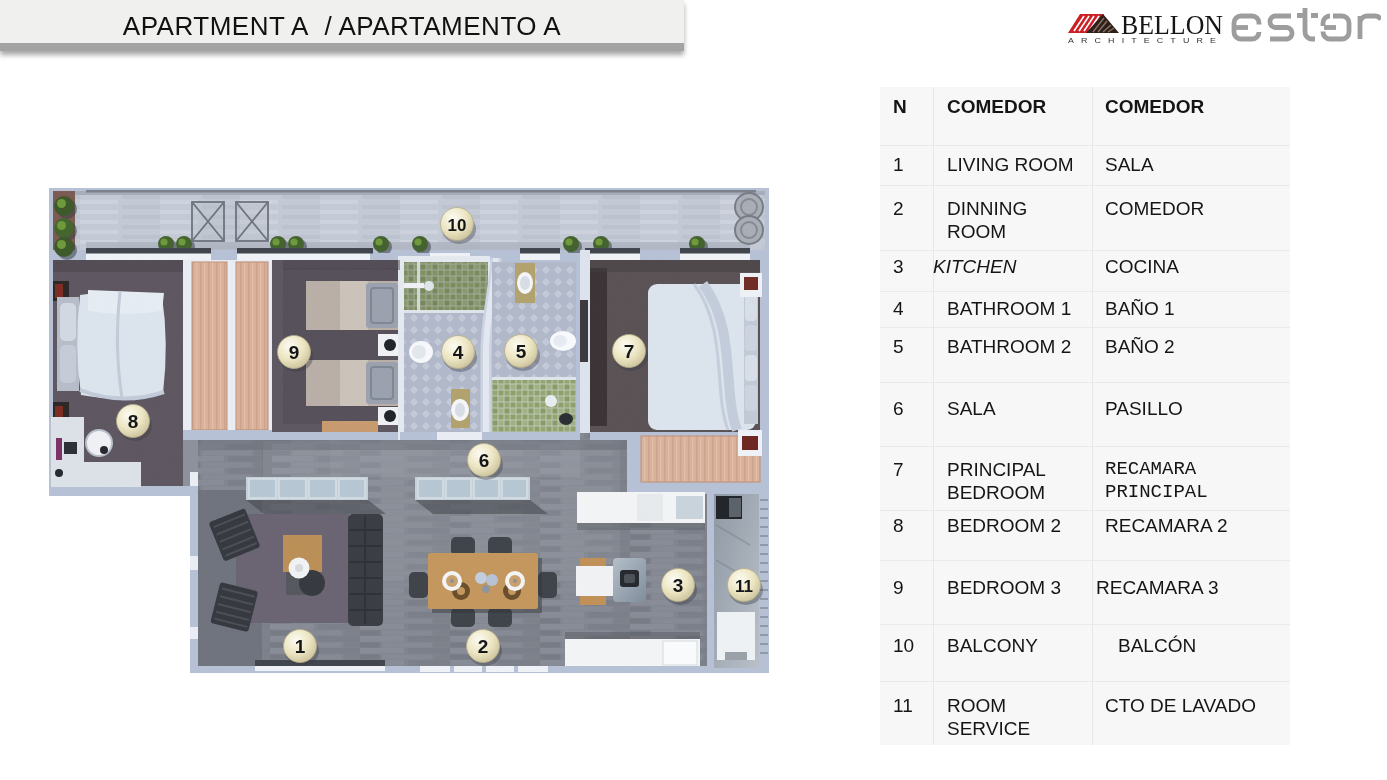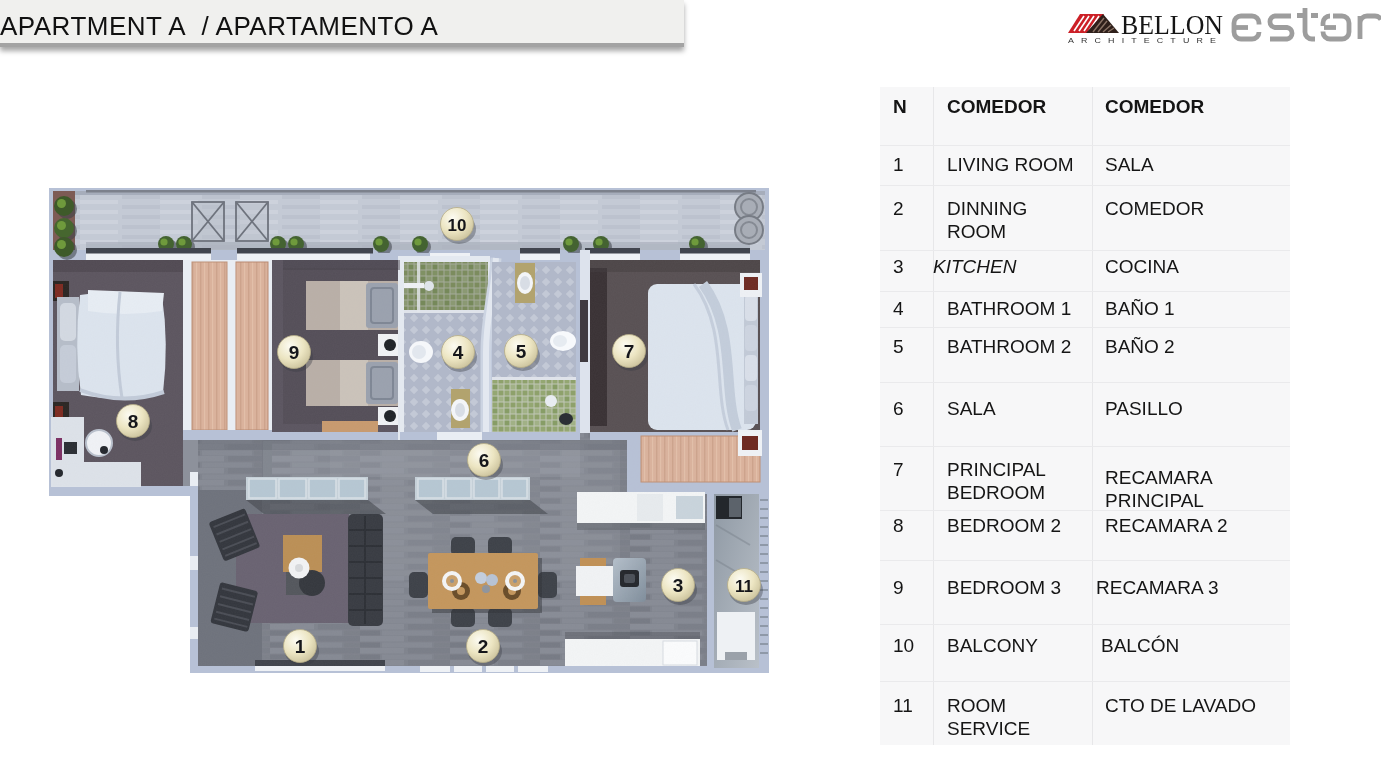--- a/index.html
+++ b/index.html
@@ -1,17 +1,17 @@
 <!DOCTYPE html>
 <html><head>
 <meta charset="utf-8">
 <style>
 html,body{margin:0;padding:0;background:#ffffff;}
 body{width:1387px;height:780px;position:relative;overflow:hidden;font-family:"Liberation Sans",sans-serif;}
-.titlebar{position:absolute;left:0;top:0;width:684px;height:43px;background:#f0f0ee;border-bottom:4px solid #a3a3a3;box-shadow:0 4px 5px rgba(0,0,0,0.35);}
+.titlebar{position:absolute;left:0;top:0;width:684px;height:43px;background:#f0f0ee;border-bottom:8px solid #a3a3a3;box-shadow:0 4px 5px rgba(0,0,0,0.35);text-align:center;}
 .titlebar span{display:inline-block;font-size:26px;color:#111;letter-spacing:0.5px;margin-top:11px;}
 .tbl{position:absolute;left:880px;top:87px;width:410px;height:658px;background:#f7f7f8;}
 .tbl .vline{position:absolute;top:0;bottom:0;width:1px;background:#e7e7e9;}
 .tbl .hline{position:absolute;left:0;right:0;height:1px;background:#eaeaec;}
 .tbl .c{position:absolute;font-size:19px;color:#151515;line-height:23px;white-space:pre;}
 .tbl .b{font-weight:bold;}
 </style>
 </head>
 <body>
 <div class="titlebar"><span>APARTMENT A&nbsp; / APARTAMENTO A</span></div>
@@ -84,31 +84,31 @@
     <div class="c" style="left:225px;top:210px;">BAÑO 1</div>
   <div class="c" style="left:13px;top:248px;">5</div>
     <div class="c" style="left:67px;top:248px;">BATHROOM 2</div>
     <div class="c" style="left:225px;top:248px;">BAÑO 2</div>
   <div class="c" style="left:13px;top:310px;">6</div>
     <div class="c" style="left:67px;top:310px;">SALA</div>
     <div class="c" style="left:225px;top:310px;">PASILLO</div>
   <div class="c" style="left:13px;top:371px;">7</div>
     <div class="c" style="left:67px;top:371px;">PRINCIPAL
 BEDROOM</div>
-    <div class="c" style="left:225px;top:379px;">RECAMARA
+    <div class="c" style="left:225px;top:371px;font-family:Liberation Mono, monospace;">RECAMARA
 PRINCIPAL</div>
   <div class="c" style="left:13px;top:427px;">8</div>
     <div class="c" style="left:67px;top:427px;">BEDROOM 2</div>
     <div class="c" style="left:225px;top:427px;">RECAMARA 2</div>
   <div class="c" style="left:13px;top:489px;">9</div>
     <div class="c" style="left:67px;top:489px;">BEDROOM 3</div>
     <div class="c" style="left:216px;top:489px;">RECAMARA 3</div>
   <div class="c" style="left:13px;top:547px;">10</div>
     <div class="c" style="left:67px;top:547px;">BALCONY</div>
-    <div class="c" style="left:221px;top:547px;">BALCÓN</div>
+    <div class="c" style="left:238px;top:547px;">BALCÓN</div>
   <div class="c" style="left:13px;top:607px;">11</div>
     <div class="c" style="left:67px;top:607px;">ROOM
 SERVICE</div>
     <div class="c" style="left:225px;top:607px;">CTO DE LAVADO</div>
 </div>
 
 <svg id="plan" style="position:absolute;left:49px;top:188px;" width="720" height="485" viewBox="49 188 720 485">
 <defs>
   <pattern id="mosaic" width="12" height="12" patternUnits="userSpaceOnUse">
     <rect width="12" height="12" fill="#dde3d3"></rect>

